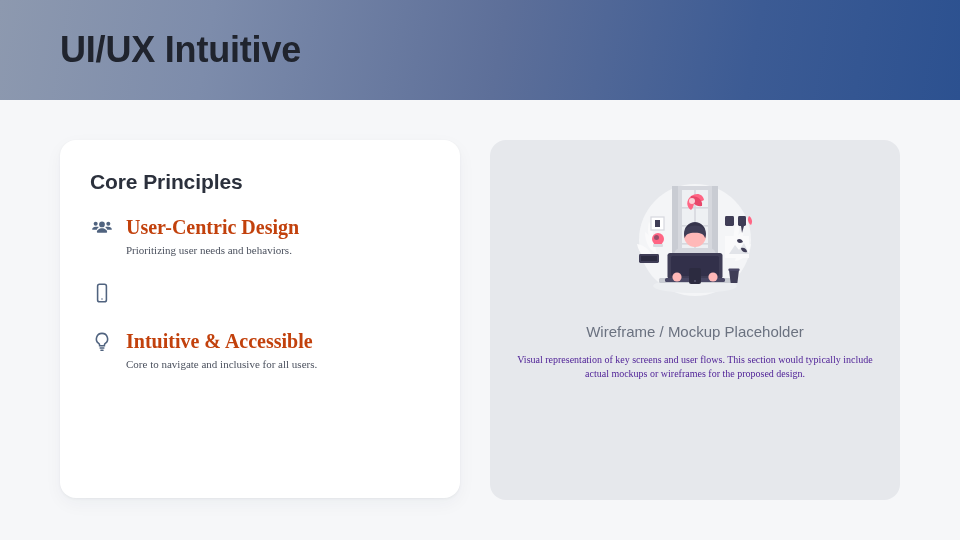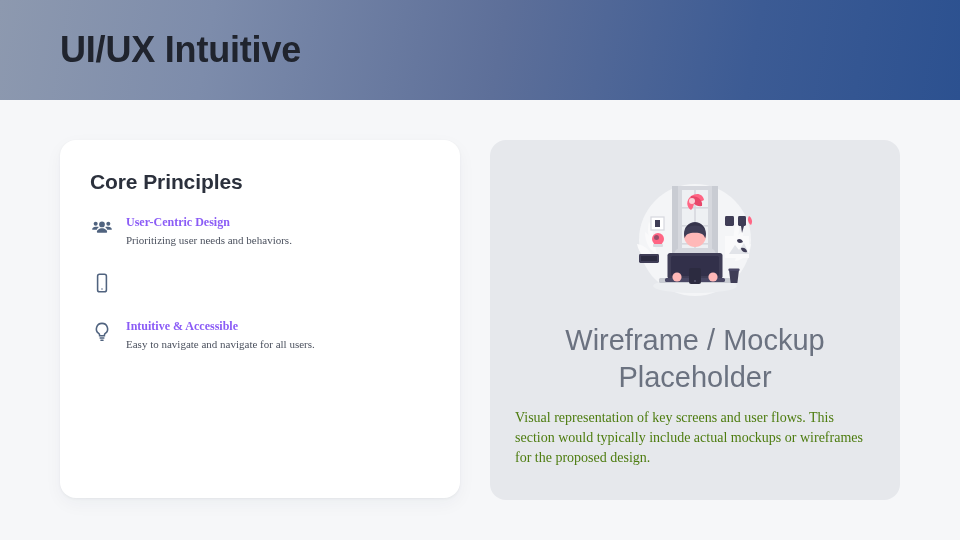--- a/index.html
+++ b/index.html
@@ -92,23 +92,23 @@
     align-items: flex-start;
     justify-content: center;
     color: #50637f;
   }
   .principle-icon svg { display: block; }
 
   .principle-text { flex: 1 1 auto; min-width: 0; }
 
   .principle-title {
     font-family: "Liberation Serif", serif;
-    font-size: 12px;
+    font-size: 20px;
     font-weight: bold;
-    color: #8b5cf6;
+    color: #c2410c;
     line-height: 1.25;
     margin: 0 0 3px 0;
   }
   .principle-desc {
     font-family: "Liberation Serif", serif;
     font-size: 11px;
     font-weight: normal;
     color: #4b515e;
     line-height: 1.3;
     margin: 0;
@@ -133,34 +133,35 @@
   .illustration {
     width: 140px;
     height: 132px;
     position: relative;
     margin-top: 16px;
   }
   .illustration svg { display: block; }
 
   .placeholder-title {
     font-family: "Liberation Sans", sans-serif;
-    font-size: 29px;
+    font-size: 15px;
     font-weight: normal;
     color: #6b7280;
     line-height: 1.28;
     text-align: center;
     max-width: 300px;
     margin: 16px 0 0 0;
   }
   .placeholder-desc {
     font-family: "Liberation Serif", serif;
-    font-size: 14px;
+    font-size: 10px;
     font-weight: normal;
-    color: #4d7c0f;
+    color: #4c1d95;
     line-height: 1.42;
+    text-align: center;
     max-width: 360px;
     margin: 12px 0 0 0;
   }
 </style>
 </head>
 <body>
 
 <div class="slide">
 
   <div class="header">
@@ -201,21 +202,21 @@
       <div class="principle">
         <span class="principle-icon">
           <svg width="22" height="22" viewBox="0 0 24 24" fill="none" stroke="currentColor" stroke-width="1.7" stroke-linecap="round" aria-hidden="true">
             <path d="M12 2.6a6.1 6.1 0 0 0-3.6 11.03c.62.46.98 1.18.98 1.95v.42h5.24v-.42c0-.77.36-1.49.98-1.95A6.1 6.1 0 0 0 12 2.6z"></path>
             <path d="M10 18.6h4"></path>
             <path d="M10.9 21.1h2.2"></path>
           </svg>
         </span>
         <div class="principle-text">
           <div class="principle-title">Intuitive &amp; Accessible</div>
-          <div class="principle-desc">Easy to navigate and navigate for all users.</div>
+          <div class="principle-desc">Core to navigate and inclusive for all users.</div>
         </div>
       </div>
     </div>
 
     <div class="card-right">
 
       <div class="illustration">
         <svg width="140" height="132" viewBox="0 0 140 132" aria-hidden="true">
 
           <circle cx="70" cy="66" r="56" fill="#f4f5f7"></circle>

